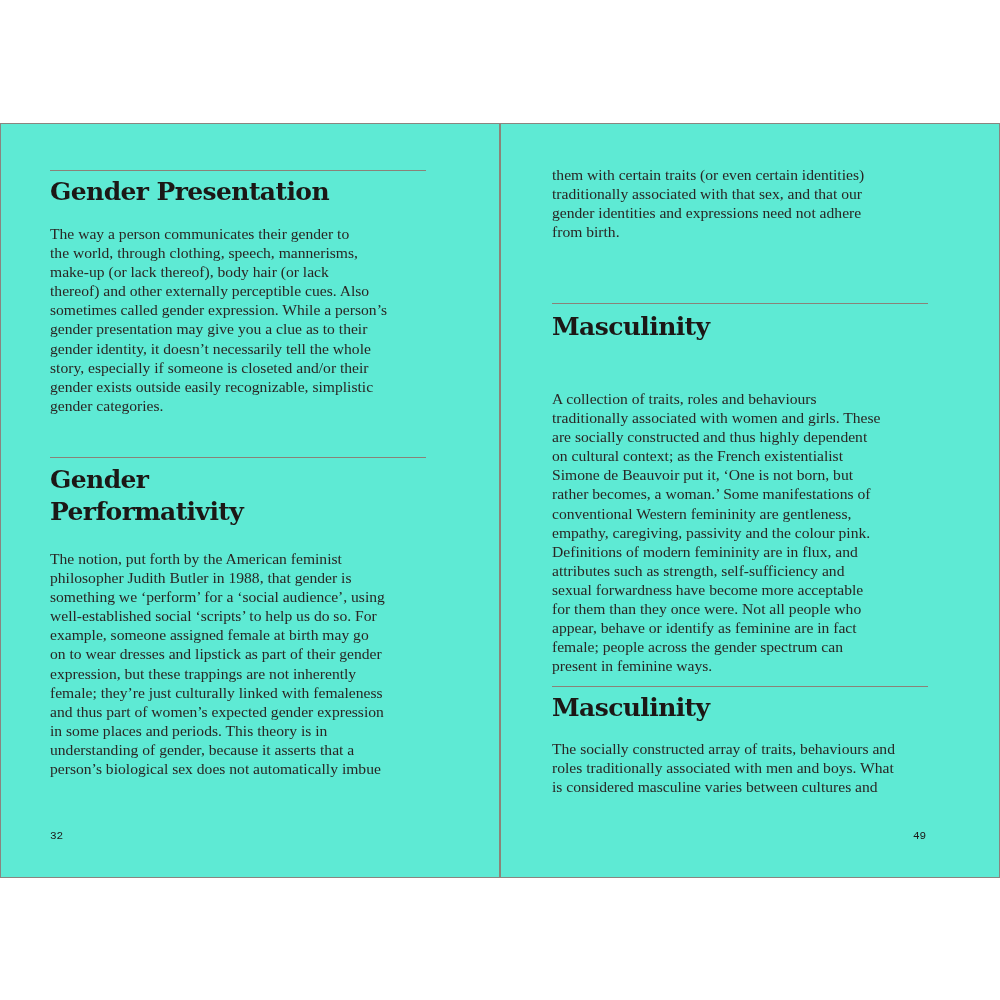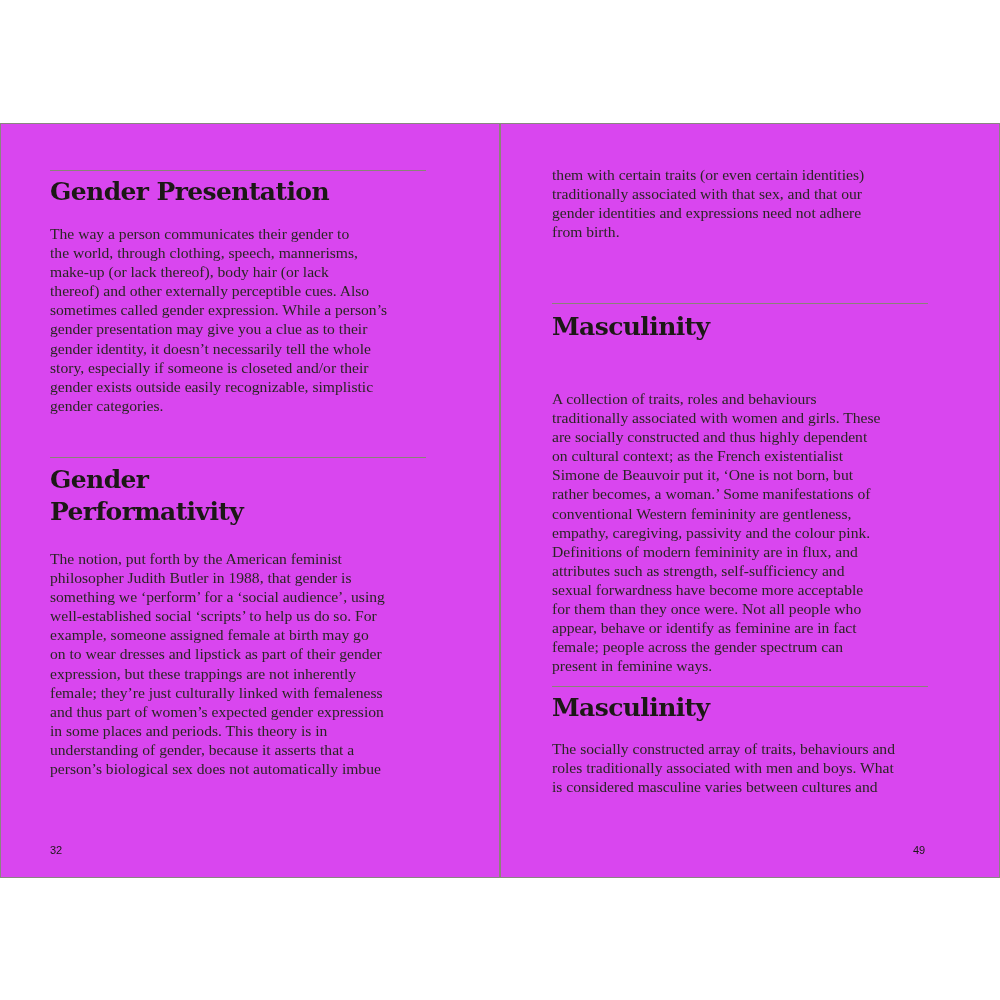--- a/index.html
+++ b/index.html
@@ -1,40 +1,40 @@
 <!DOCTYPE html>
 <html><head>
 <meta charset="utf-8">
 <style>
   html, body { margin:0; padding:0; background:#ffffff; }
   body { width:1000px; height:1000px; position:relative; overflow:hidden; }
   .spread {
     position:absolute; left:0; top:123px; width:998px; height:753px;
-    border:1px solid #8a8580; background:#d946ef;
+    border:1px solid #8a8580; background:#5eead4;
   }
   .spine {
     position:absolute; left:498px; top:0; width:2px; height:100%;
     background:#8c8478;
   }
   .page { position:absolute; top:0; height:100%; }
   .page.left { left:0; width:498px; }
   .page.right { left:476px; width:498px; }
   .rule { position:absolute; height:1px; background:#8a8278; }
   .heading {
     position:absolute; font-family:"DejaVu Serif", serif; font-weight:bold;
     color:#1c1816; font-size:25px; line-height:32px; letter-spacing:-0.6px; margin:0;
   }
   .body {
     position:absolute; font-family:"Liberation Serif", serif;
     color:#2a2624; font-size:15.6px; line-height:19.1px; margin:0;
   }
   .body span { display:block; white-space:nowrap; }
   .pagenum {
-    position:absolute; font-family:Liberation Sans, sans-serif;
-    font-size:11px; color:#1c1816;margin-top:14px;
+    position:absolute; font-family:Liberation Mono, monospace;
+    font-size:11px; color:#1c1816;
   }
 </style>
 </head>
 <body>
 
 <div class="spread">
 
   <div class="page left">
     <div class="rule" style="left:49px; top:46px; width:376px;"></div>
     <h2 class="heading" style="left:49px; top:52px;">Gender Presentation</h2>

